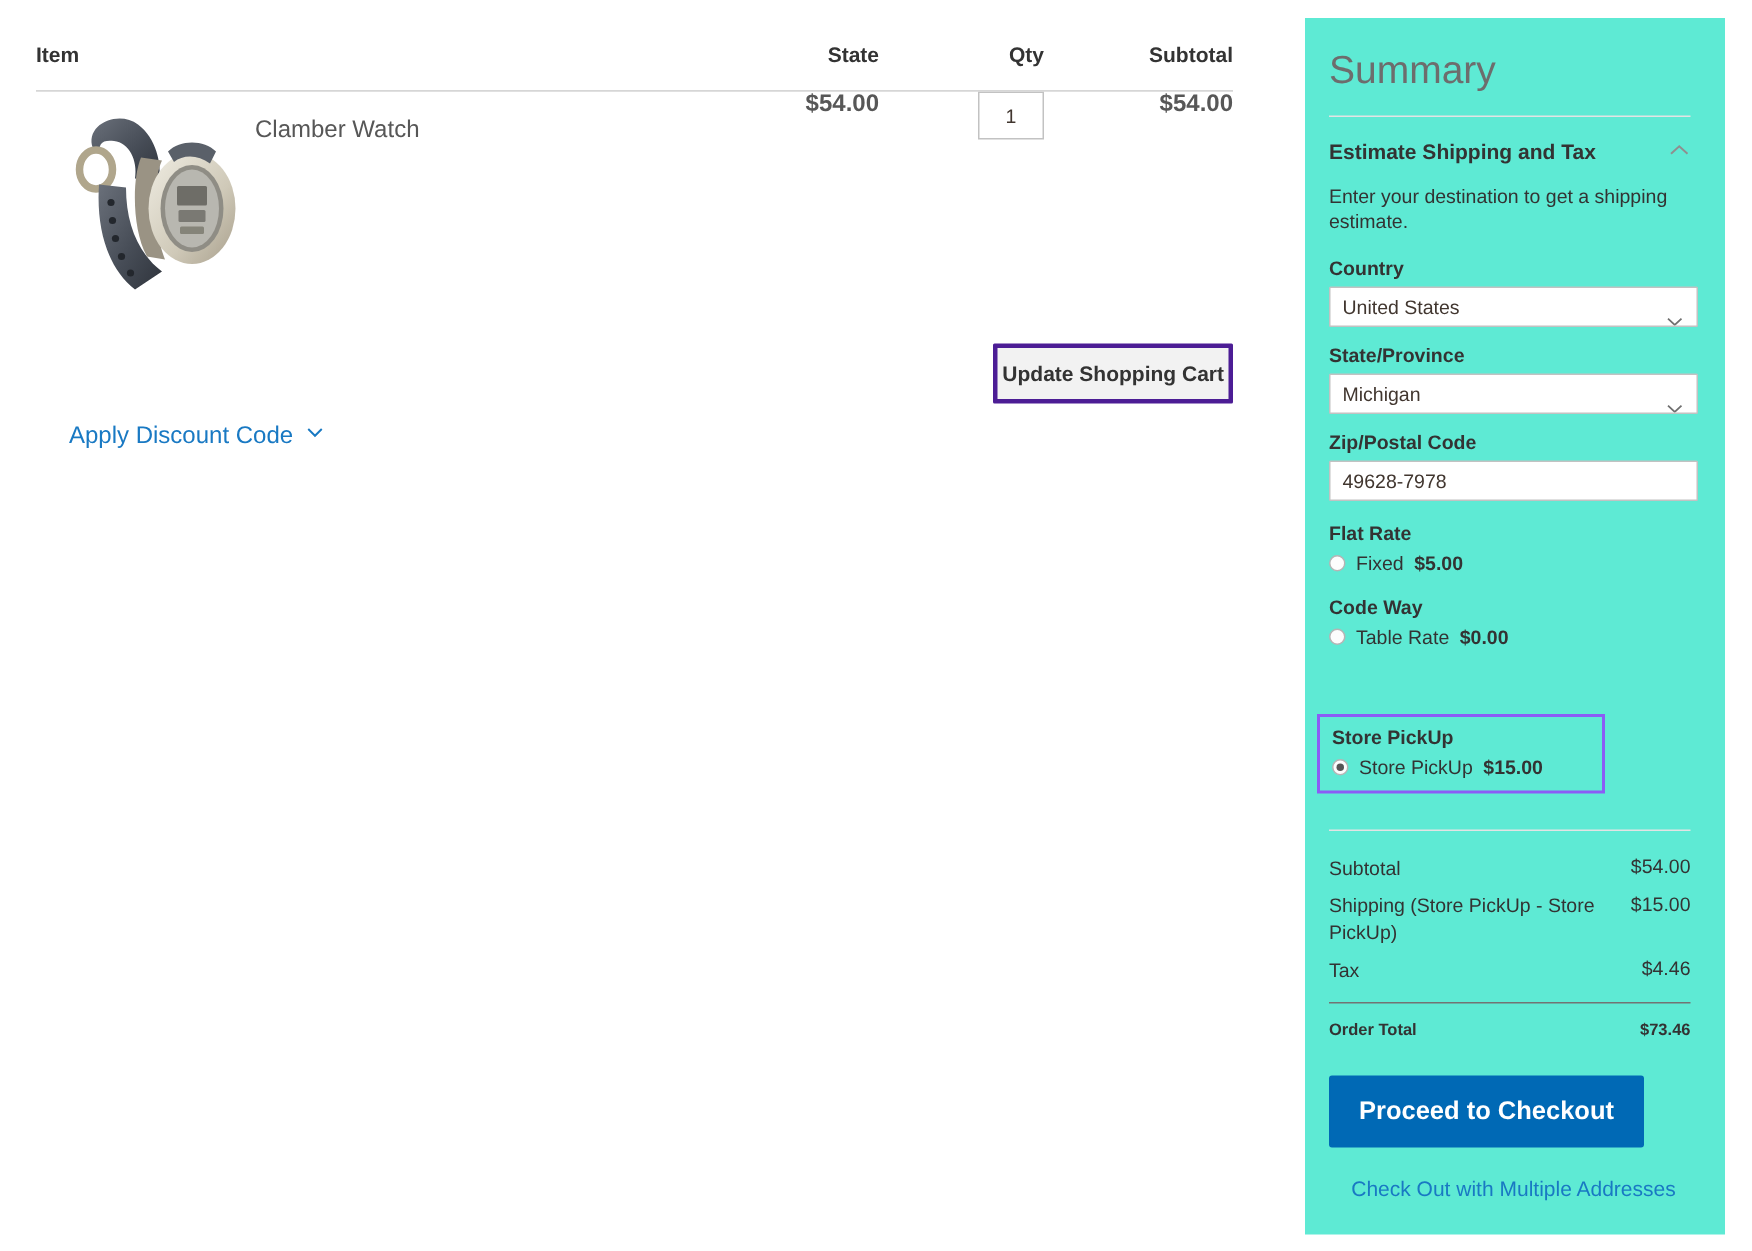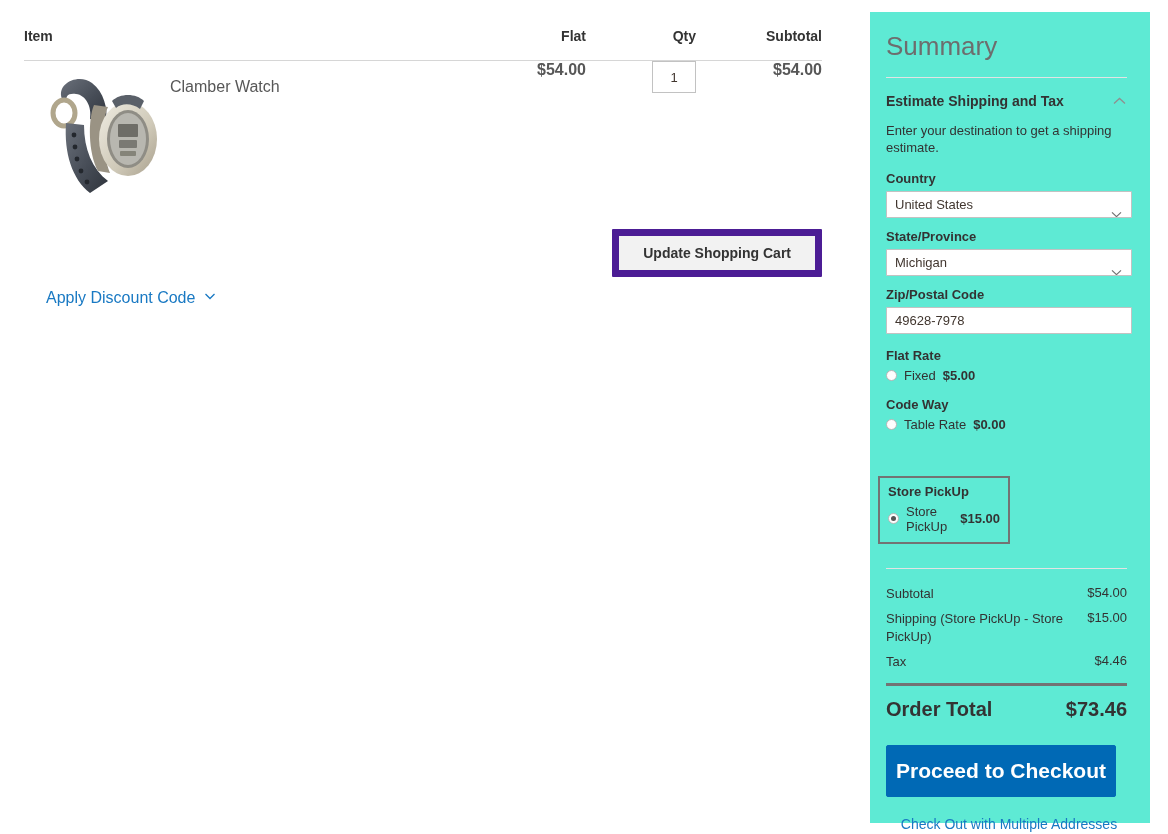--- a/index.html
+++ b/index.html
@@ -99,26 +99,26 @@
   .action-icons { display: flex; align-items: center; gap: 22px; }
   .icon-btn { cursor: pointer; line-height: 0; }
 
   .cart-footer {
     display: flex;
     justify-content: flex-end;
     padding-top: 20px;
   }
   .btn-update {
     background: #f2f2f2;
-    border: 7px solid #4c1d95;
+    border: 3px solid #4c1d95;
     color: #333333;
     font-size: 14px;
     font-weight: bold;
     font-family: "Liberation Sans", sans-serif;
-    padding: 9px 24px;
+    padding: 9px 3px;
     cursor: pointer;
     border-radius: 1px;
   }
   .discount-row {
     padding-top: 12px;
     display: flex;
     align-items: center;
     gap: 8px;
     margin-left: 22px;
   }
@@ -191,24 +191,24 @@
   .control.text { padding-right: 8px; }
   .sel-caret {
     position: absolute;
     right: 9px;
     top: 50%;
     margin-top: -3px;
   }
 
   .ship-group { margin-top: 14px; position: relative; }
   .ship-group.highlight {
-    border: 2px solid #737373;
+    border: 2px solid #8b5cf6;
     margin-left: -8px;
     padding: 6px 8px 8px 8px;
-    width: 132px;
+    width: 192px;
     margin-top: 44px;
   }
   .carrier-title {
     font-size: 13px;
     font-weight: bold;
     color: #333333;
     margin-bottom: 5px;
   }
   .radio-row {
     display: flex;
@@ -246,36 +246,36 @@
     color: #333333;
     padding: 4px 0;
     gap: 10px;
   }
   .t-row .t-label { line-height: 1.35; }
   .t-row .t-val { white-space: nowrap; }
   .t-grand {
     display: flex;
     justify-content: space-between;
     align-items: center;
-    border-top: 3px solid #737373;
+    border-top: 1px solid #737373;
     margin-top: 8px;
     padding-top: 12px;
-    font-size: 20px;
+    font-size: 11px;
     font-weight: bold;
     color: #333333;
   }
 
   .btn-checkout {
     display: block;
-    width: 230px;
+    width: 210px;
     margin-top: 24px;
     background: #0069b5;
     border: 1px solid #0069b5;
     color: #ffffff;
-    font-size: 21px;
+    font-size: 17px;
     font-weight: bold;
     font-family: "Liberation Sans", sans-serif;
     padding: 13px 0;
     text-align: center;
     cursor: pointer;
     border-radius: 2px;
   }
   .multi-link {
     display: block;
     text-align: center;
@@ -289,21 +289,21 @@
 </head>
 <body>
 
 <div class="page">
 
   <div class="cart">
     <table class="cart-table">
       <thead>
         <tr>
           <th class="col-item">Item</th>
-          <th class="col-price">Flat</th>
+          <th class="col-price">State</th>
           <th class="col-qty">Qty</th>
           <th class="col-sub">Subtotal</th>
         </tr>
       </thead>
       <tbody>
         <tr>
           <td class="item-cell">
             <div class="item-inner">
               <div class="prod-photo">
                 <svg width="146" height="148" viewBox="0 0 146 148" aria-hidden="true">

